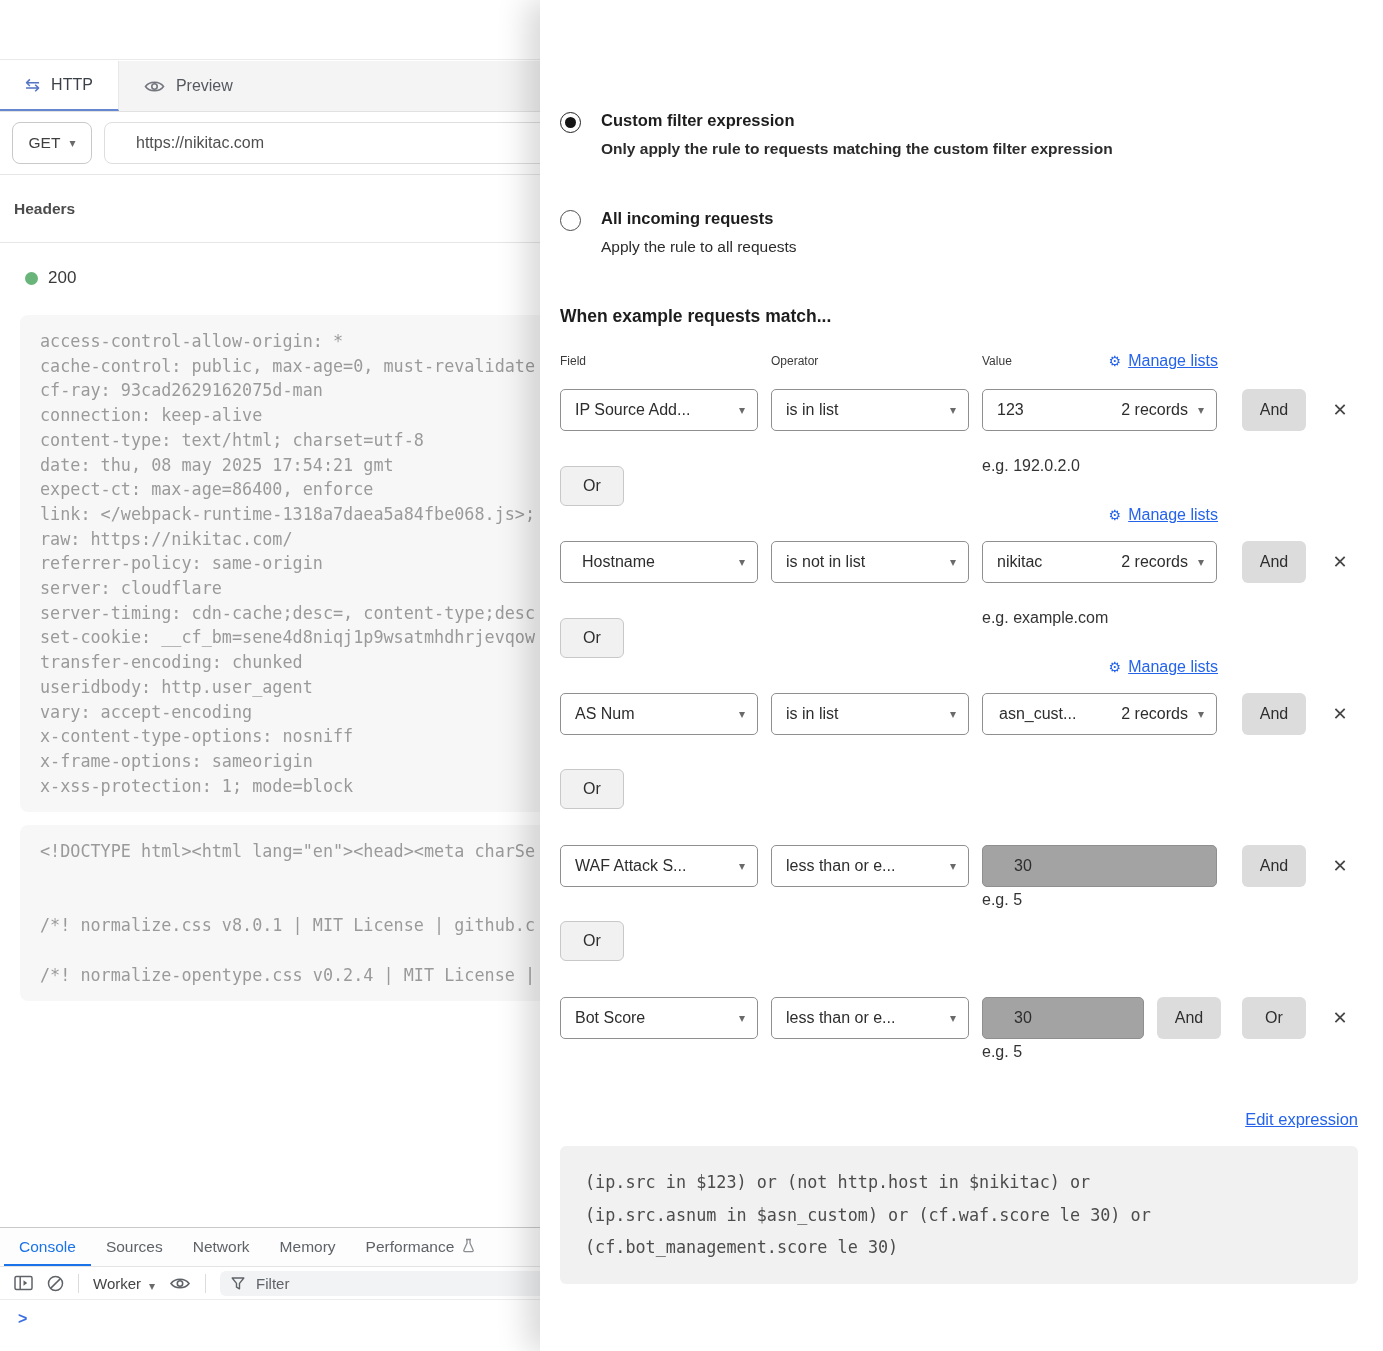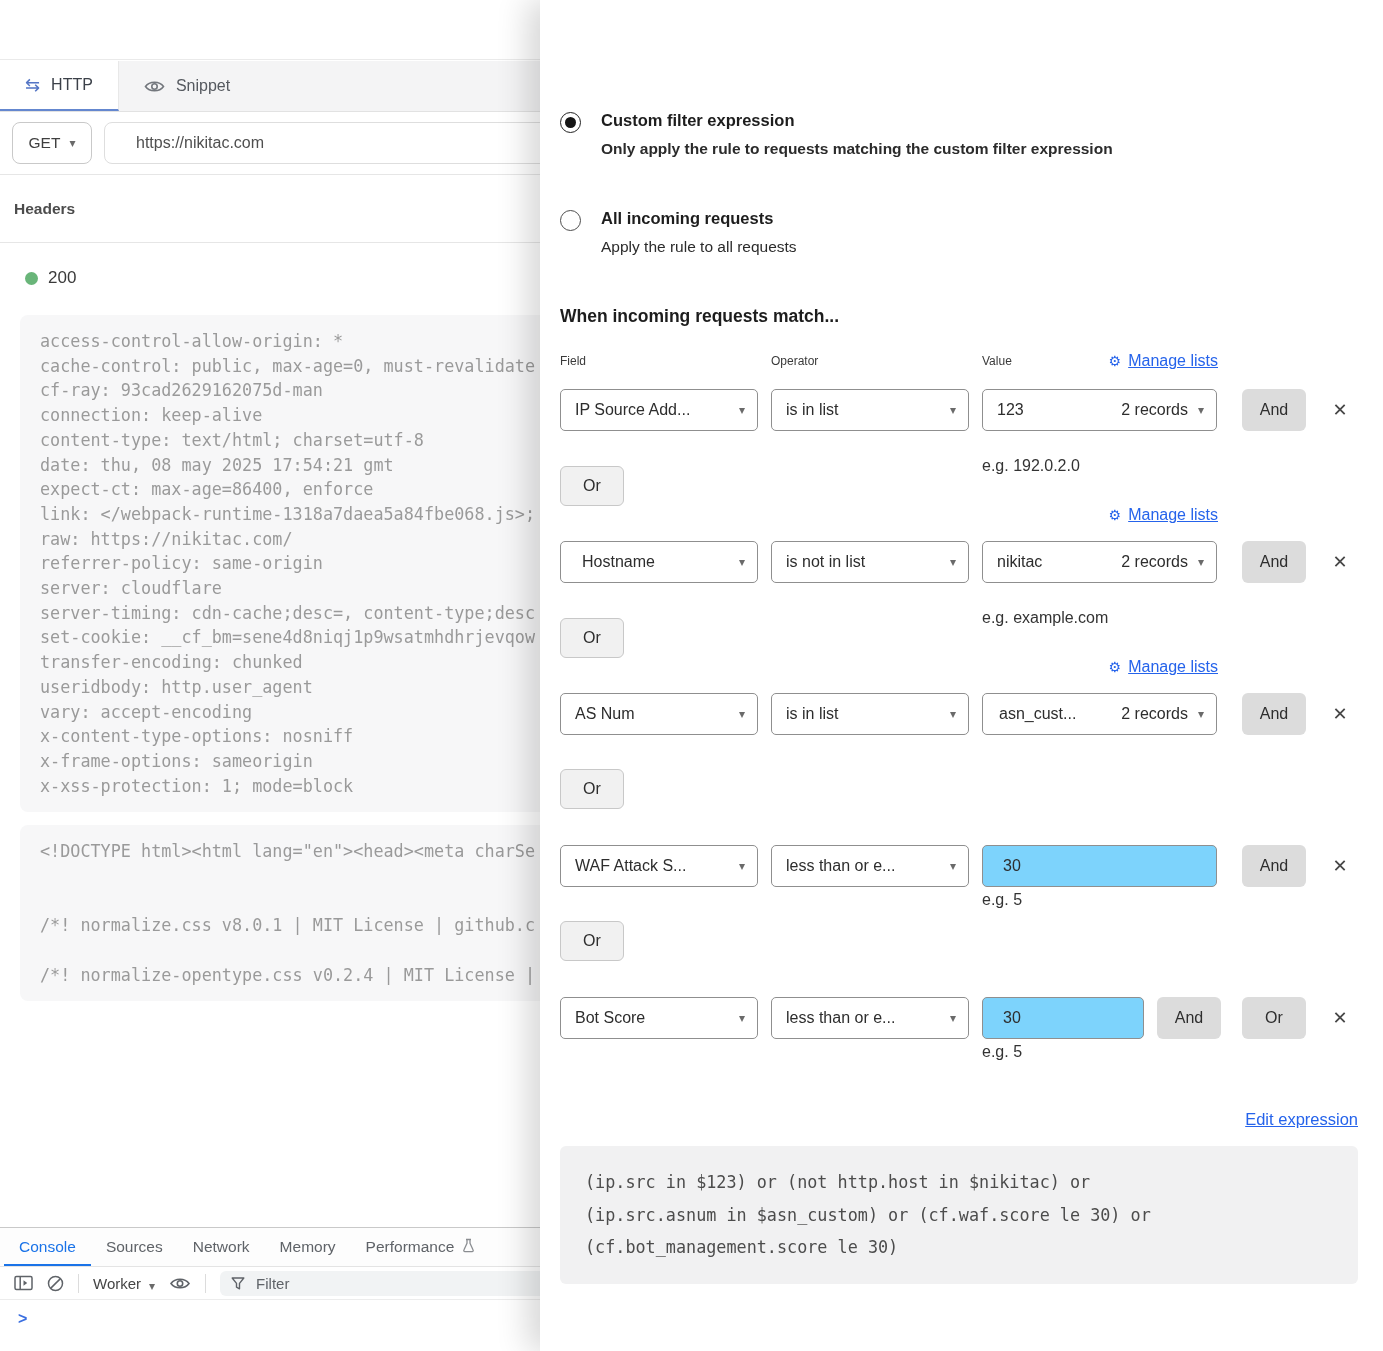--- a/index.html
+++ b/index.html
@@ -64,22 +64,22 @@
   .rp-sub { font-size:17.5px; font-weight:bold; color:#1d1d1d; }
   .col-label { font-size:12px; color:#3a3a3a; }
   .mlists { display:flex; align-items:center; gap:7px; color:#2563eb; font-size:16px; }
   .mlists .gear { font-size:14px; line-height:1; }
   .mlists .lnk { text-decoration:underline; }
   .dd { height:42px; border:1px solid #8f8f8f; border-radius:5px; background:#fff;
     display:flex; align-items:center; padding:0 12px 0 14px; font-size:16px; color:#2d2d2d; }
   .dd .grow { flex:1; overflow:hidden; white-space:nowrap; }
   .dd .recs { margin-right:10px; white-space:nowrap; }
   .caret { color:#6a6a6a; font-size:12px; line-height:1; }
-  .val-input { height:42px; border:1px solid #8f8f8f; border-radius:5px; background:#7dd3fc;
-    font-size:16px; color:#2d2d2d; padding:0 20px; width:100%; }
+  .val-input { height:42px; border:1px solid #8f8f8f; border-radius:5px; background:#a3a3a3;
+    font-size:16px; color:#2d2d2d; padding:0 31px; width:100%; }
   .btn-and { height:42px; width:64px; border-radius:6px; background:#dcdcdc; border:none;
     display:flex; align-items:center; justify-content:center; font-size:16px; color:#2e2e2e; }
   .btn-or-st { height:40px; width:64px; border-radius:6px; background:#f1f1f1; border:1px solid #c8c8c8;
     display:flex; align-items:center; justify-content:center; font-size:16px; color:#2e2e2e; }
   .xbtn { height:42px; width:28px; display:flex; align-items:center; justify-content:center;
     color:#474747; font-size:18px; }
   .hint { font-size:16px; color:#333; }
   .expr-label { font-size:12px; color:#ec4899;margin-top:45px; }
   .edit-link { font-size:16.5px; color:#2563eb; text-decoration:underline; }
   .expr-box { background:#f1f1f2; border-radius:6px; width:798px; }
@@ -98,21 +98,21 @@
       <span class="http-icon">⇆</span>
       <span>HTTP</span>
     </div>
     <div class="lp-tab">
       <span>
         <svg class="eye-svg" width="21" height="15" viewBox="0 0 21 15">
           <path d="M1.5 7.5 C5.5 1.8 15.5 1.8 19.5 7.5 C15.5 13.2 5.5 13.2 1.5 7.5 Z" fill="none" stroke="#73777d" stroke-width="1.6"></path>
           <circle cx="10.5" cy="7.5" r="2.7" fill="none" stroke="#73777d" stroke-width="1.6"></circle>
         </svg>
       </span>
-      <span>Snippet</span>
+      <span>Preview</span>
     </div>
   </div>
 
   <div class="lp-urlrow">
     <div class="method-box">
       <span>GET</span>
       <span class="caret">▾</span>
     </div>
     <input class="url-box" type="text" value="https://nikitac.com" style="">
   </div>
@@ -223,21 +223,21 @@
 
 
   <div class="abs radio-outer sel" style="left:20px; top:112px;"></div>
   <div class="abs radio-label" style="left:61px; top:111px;">Custom filter expression</div>
   <div class="abs radio-desc" style="left:61px; top:140px;font-weight:bold;">Only apply the rule to requests matching the custom filter expression</div>
 
   <div class="abs radio-outer" style="left:20px; top:210px;"></div>
   <div class="abs radio-label" style="left:61px; top:209px;">All incoming requests</div>
   <div class="abs radio-desc" style="left:61px; top:238px;">Apply the rule to all requests</div>
 
-  <div class="abs rp-sub" style="left:20px; top:306px;">When incoming requests match...</div>
+  <div class="abs rp-sub" style="left:20px; top:306px;">When example requests match...</div>
 
   <div class="abs col-label" style="left:20px; top:354px;">Field</div>
   <div class="abs col-label" style="left:231px; top:354px;">Operator</div>
   <div class="abs col-label" style="left:442px; top:354px;">Value</div>
 
   <div class="abs mlists" style="right:165px; top:352px;">
     <span class="gear">⚙</span>
     <span class="lnk">Manage lists</span>
   </div>
 

